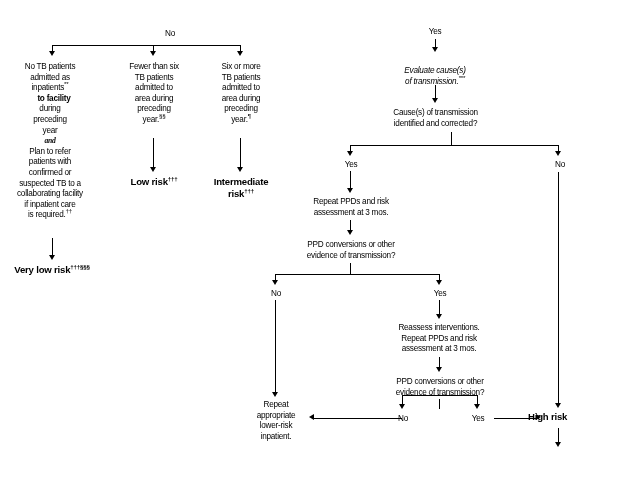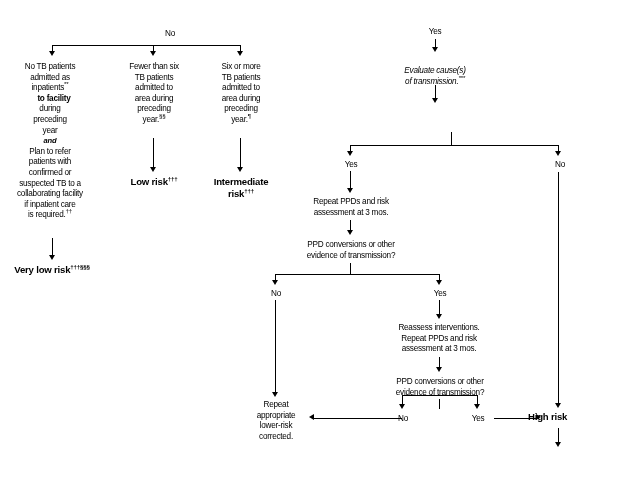--- a/index.html
+++ b/index.html
@@ -50,21 +50,21 @@
     line-height: 9px;
     letter-spacing: -0.25px;
     text-align: center;
   }
   .sup {
     font-size: 6.2px;
     vertical-align: super;
     line-height: 0;
   }
   .inlb { font-weight: bold; margin-left: 8px; }
-  .inli { font-style: italic; font-weight: bold; font-size: 7.6px;}
+  .inli { font-style: italic; font-weight: bold; font-size: 7.6px; font-family: Liberation Serif, serif;}
   
   .vline {
     position: absolute;
     width: 1px;
     background: #000;
   }
   .hline {
     position: absolute;
     height: 1px;
     background: #000;
@@ -132,20 +132,21 @@
 
   <div class="lbl" style="left:420px; top:27px; width:30px;">Yes</div>
   <div class="vline" style="left:435px; top:39px; height:9px;"></div>
   <div class="arr-d" style="left:432px; top:47px;"></div>
 
   <div class="node" style="left:380px; top:66px; width:110px;font-style:italic;"><span>Evaluate cause(s)</span><br><span>of transmission.</span><span class="sup">***</span></div>
 
   <div class="vline" style="left:435px; top:85px; height:14px;"></div>
   <div class="arr-d" style="left:432px; top:98px;"></div>
 
+  <div class="node" style="left:368px; top:108px; width:135px;"><span>Cause(s) of transmission</span><br><span>identified and corrected?</span></div>
 
   <div class="vline" style="left:451px; top:132px; height:13px;"></div>
   <div class="hline" style="left:350px; top:145px; width:209px;"></div>
   <div class="vline" style="left:350px; top:145px; height:7px;"></div>
   <div class="vline" style="left:558px; top:145px; height:7px;"></div>
   <div class="arr-d" style="left:347px; top:151px;"></div>
   <div class="arr-d" style="left:555px; top:151px;"></div>
 
   <div class="lbl" style="left:336px; top:160px; width:30px;">Yes</div>
   <div class="lbl" style="left:545px; top:160px; width:30px;">No</div>
@@ -189,21 +190,21 @@
 
   <div class="lbl" style="left:389px; top:414px; width:28px;">No</div>
   <div class="lbl" style="left:464px; top:414px; width:28px;">Yes</div>
 
   <div class="hline" style="left:313px; top:418px; width:89px;"></div>
   <div class="arr-l" style="left:309px; top:414px;"></div>
 
   <div class="vline" style="left:275px; top:300px; height:93px;"></div>
   <div class="arr-d" style="left:272px; top:392px;"></div>
 
-  <div class="node" style="left:247px; top:400px; width:58px;"><span>Repeat</span><br><span>appropriate</span><br><span>lower-risk</span><br><span>corrected.</span></div>
+  <div class="node" style="left:247px; top:400px; width:58px;"><span>Repeat</span><br><span>appropriate</span><br><span>lower-risk</span><br><span>inpatient.</span></div>
 
   <div class="hline" style="left:494px; top:418px; width:43px;"></div>
   <div class="arr-r" style="left:536px; top:414px;"></div>
 
   <div class="vline" style="left:558px; top:172px; height:232px;"></div>
   <div class="arr-d" style="left:555px; top:403px;"></div>
 
   <div class="node bold" style="left:528px; top:411px; width:90px; text-align:left;"><span>High risk</span></div>
 
   <div class="vline" style="left:558px; top:428px; height:15px;"></div>

